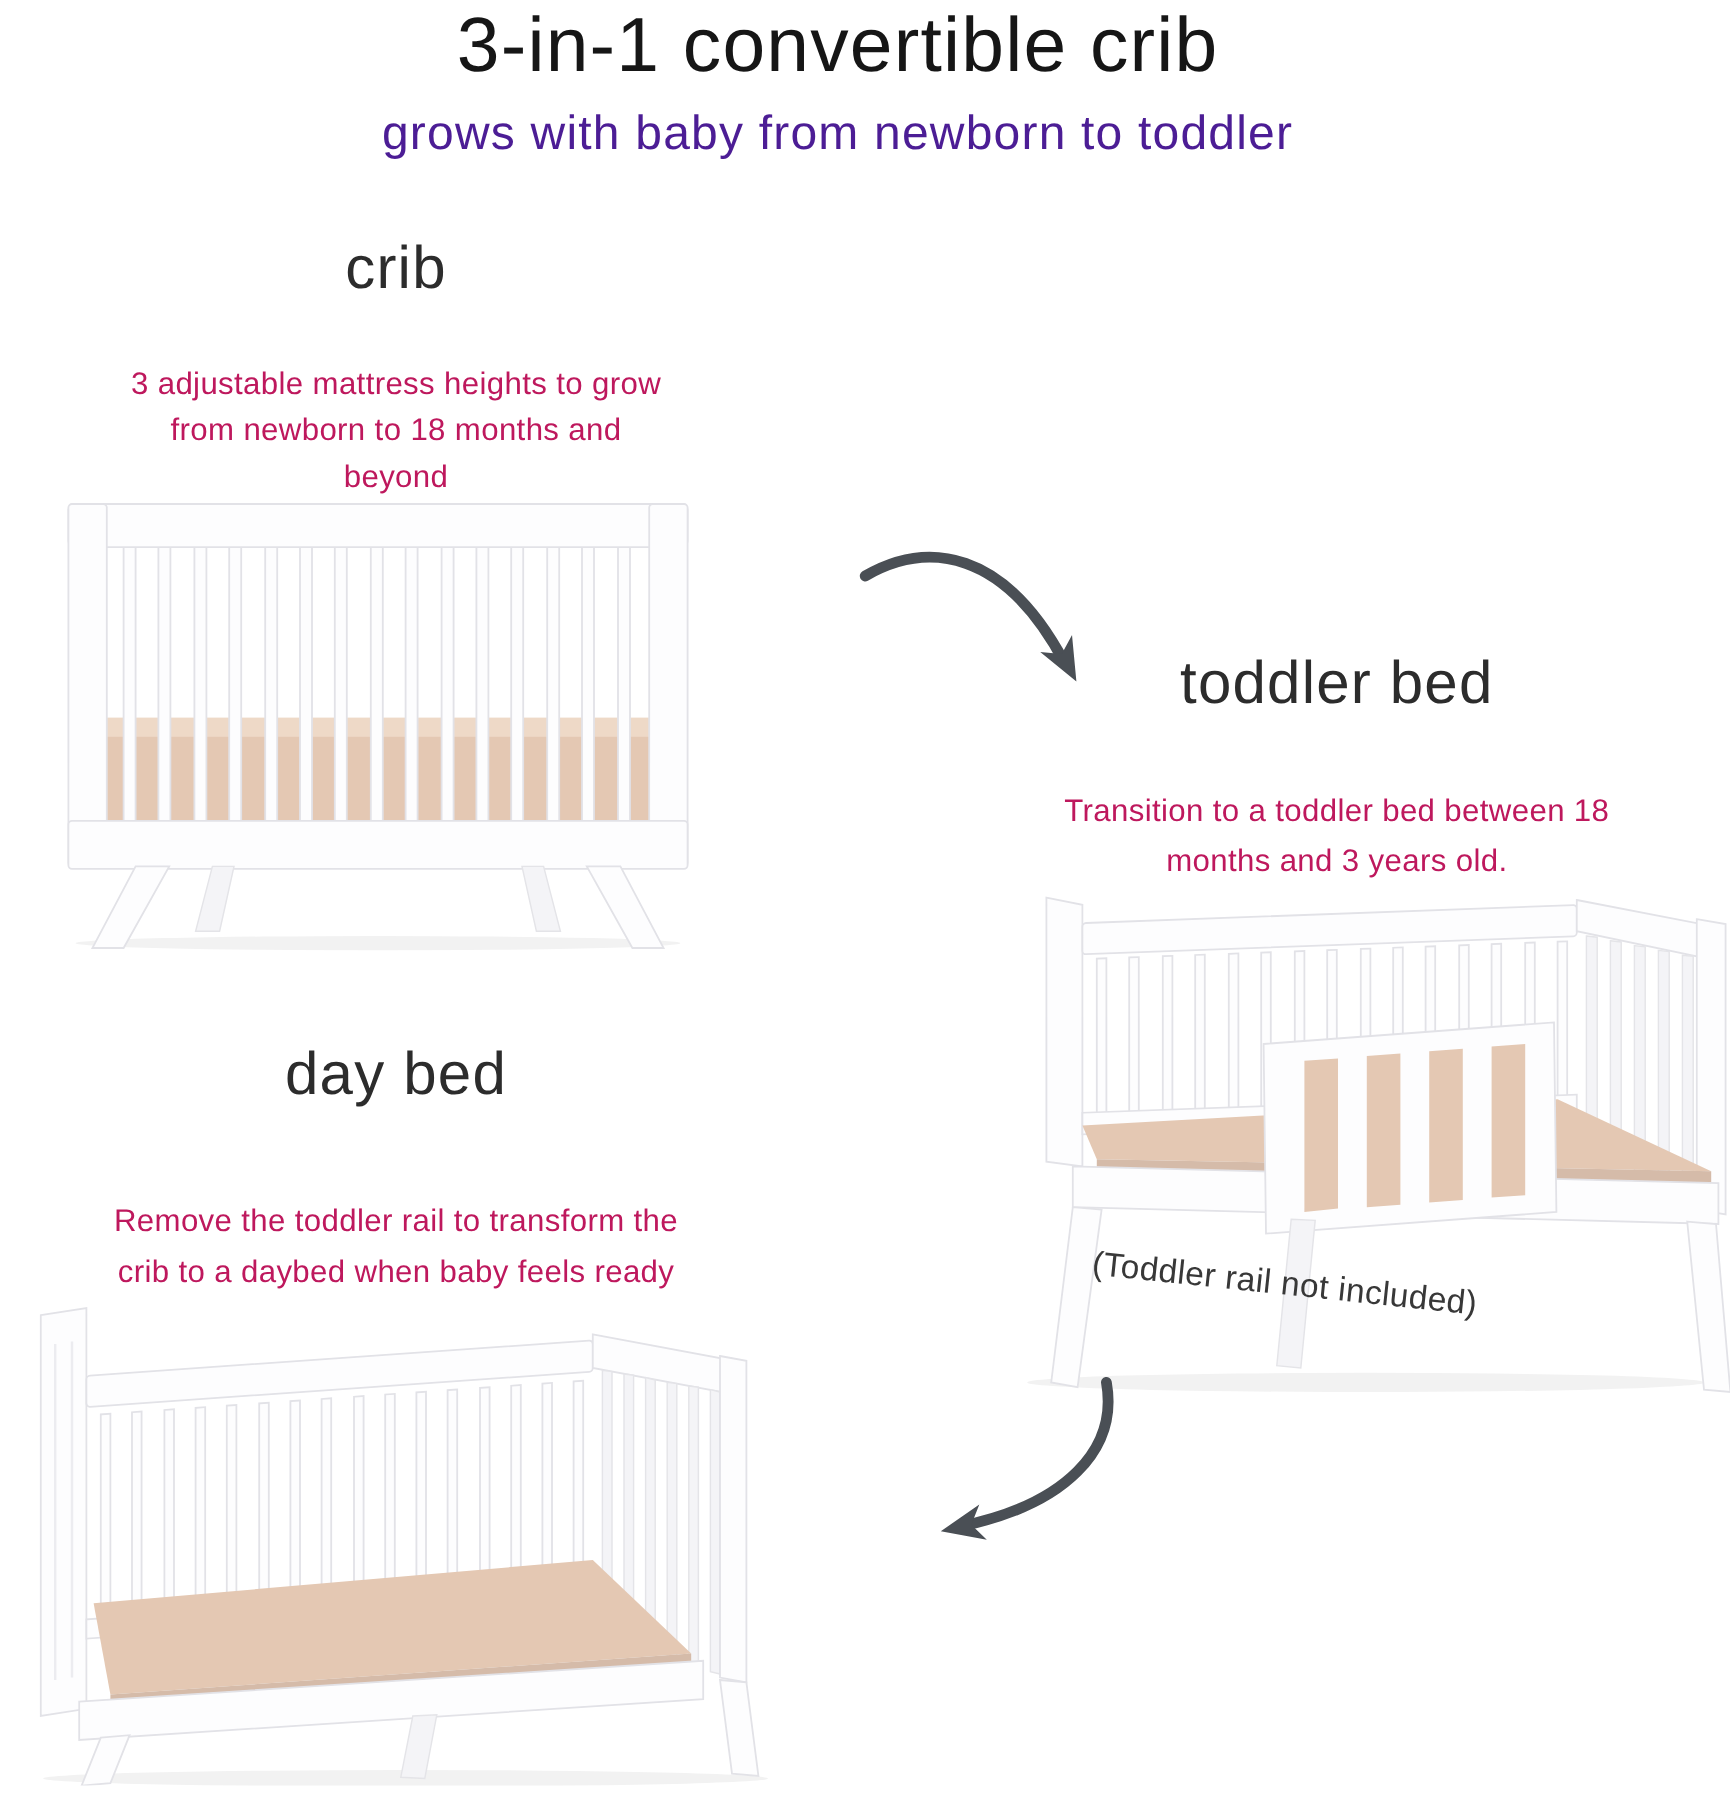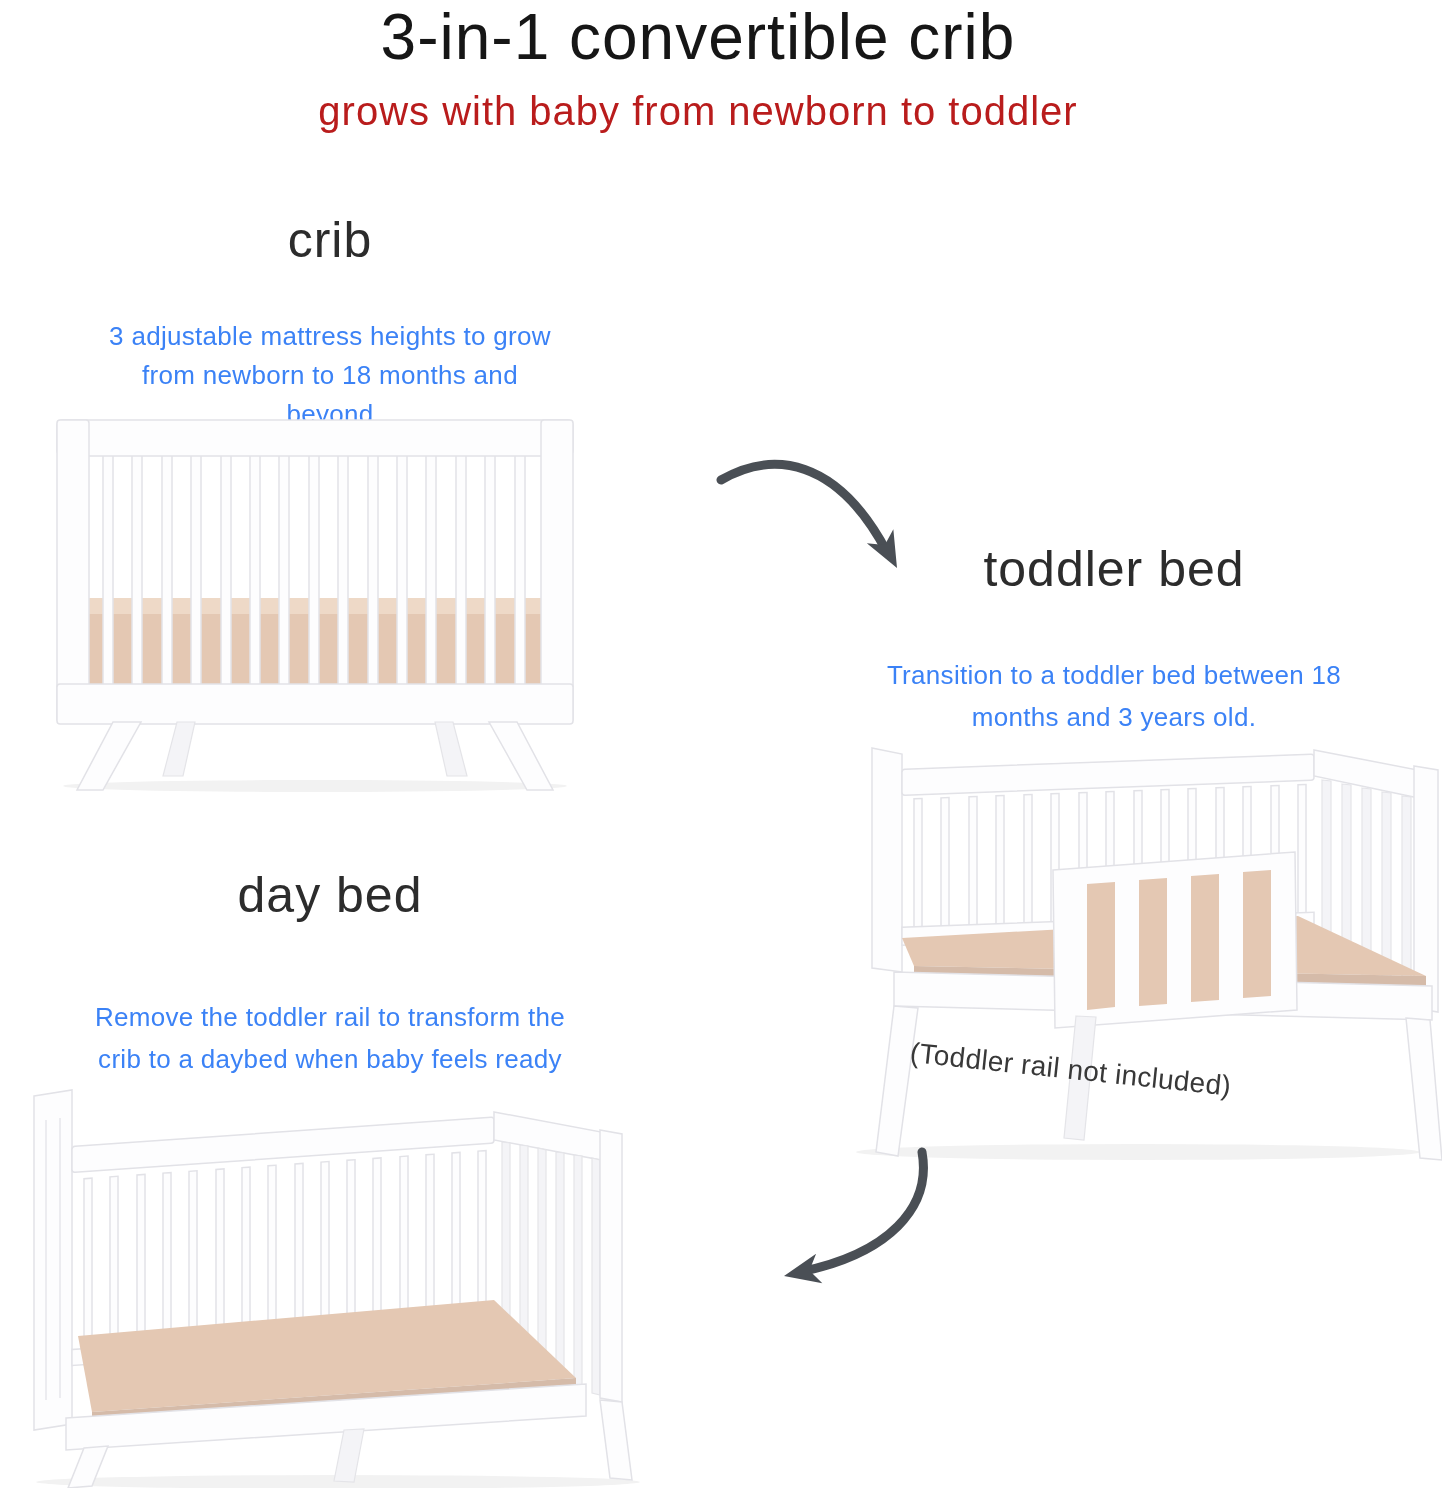--- a/index.html
+++ b/index.html
@@ -5,30 +5,30 @@
   html,body{margin:0;padding:0;background:#ffffff;}
   .canvas{
     position:relative;width:1442px;height:1500px;background:#ffffff;overflow:hidden;
     font-family:"Liberation Sans",sans-serif;color:#3a3a3a;
   }
   .hero{position:absolute;left:12px;top:2px;width:1372px;text-align:center;}
   .hero h1{
     margin:0;font-size:64px;line-height:70px;font-weight:500;color:#161616;letter-spacing:1px;
   }
   .hero p.sub{
-    margin:16px 0 16px 0;font-size:40px;line-height:46px;font-weight:400;color:#b91c1c;letter-spacing:1px;
+    margin:16px 0 16px 0;font-size:40px;line-height:46px;font-weight:400;color:#4c1d95;letter-spacing:1px;
   }
   .sec{position:absolute;text-align:center;}
   .sec h2{
     margin:0;font-size:50px;line-height:58px;font-weight:400;color:#2c2c2c;letter-spacing:1px;
   }
   .sec p{
-    margin:12px;font-size:26px;font-weight:400;color:#3b82f6;letter-spacing:.3px;
-  }
-  .sec-crib{left:60px;top:211px;width:540px;}
+    margin:12px;font-size:26px;font-weight:400;color:#be185d;letter-spacing:.3px;
+  }
+  .sec-crib{left:60px;top:194px;width:540px;}
   .sec-crib p{margin-top:48px;font-size:26px;line-height:39px;padding:0 28px;}
   .sec-toddler{left:840px;top:540px;width:548px;}
   .sec-toddler p{margin-top:56px;line-height:42px;padding:0 8px;}
   .sec-daybed{left:60px;top:866px;width:540px;text-align:center;}
   .sec-daybed p{margin-top:72px;line-height:42px;}
   .art{position:absolute;}
   .art-crib{left:55px;top:412px;}
   .art-toddler{left:828px;top:720px;}
   .art-daybed{left:8px;top:1056px;}
   .arrow{position:absolute;}

